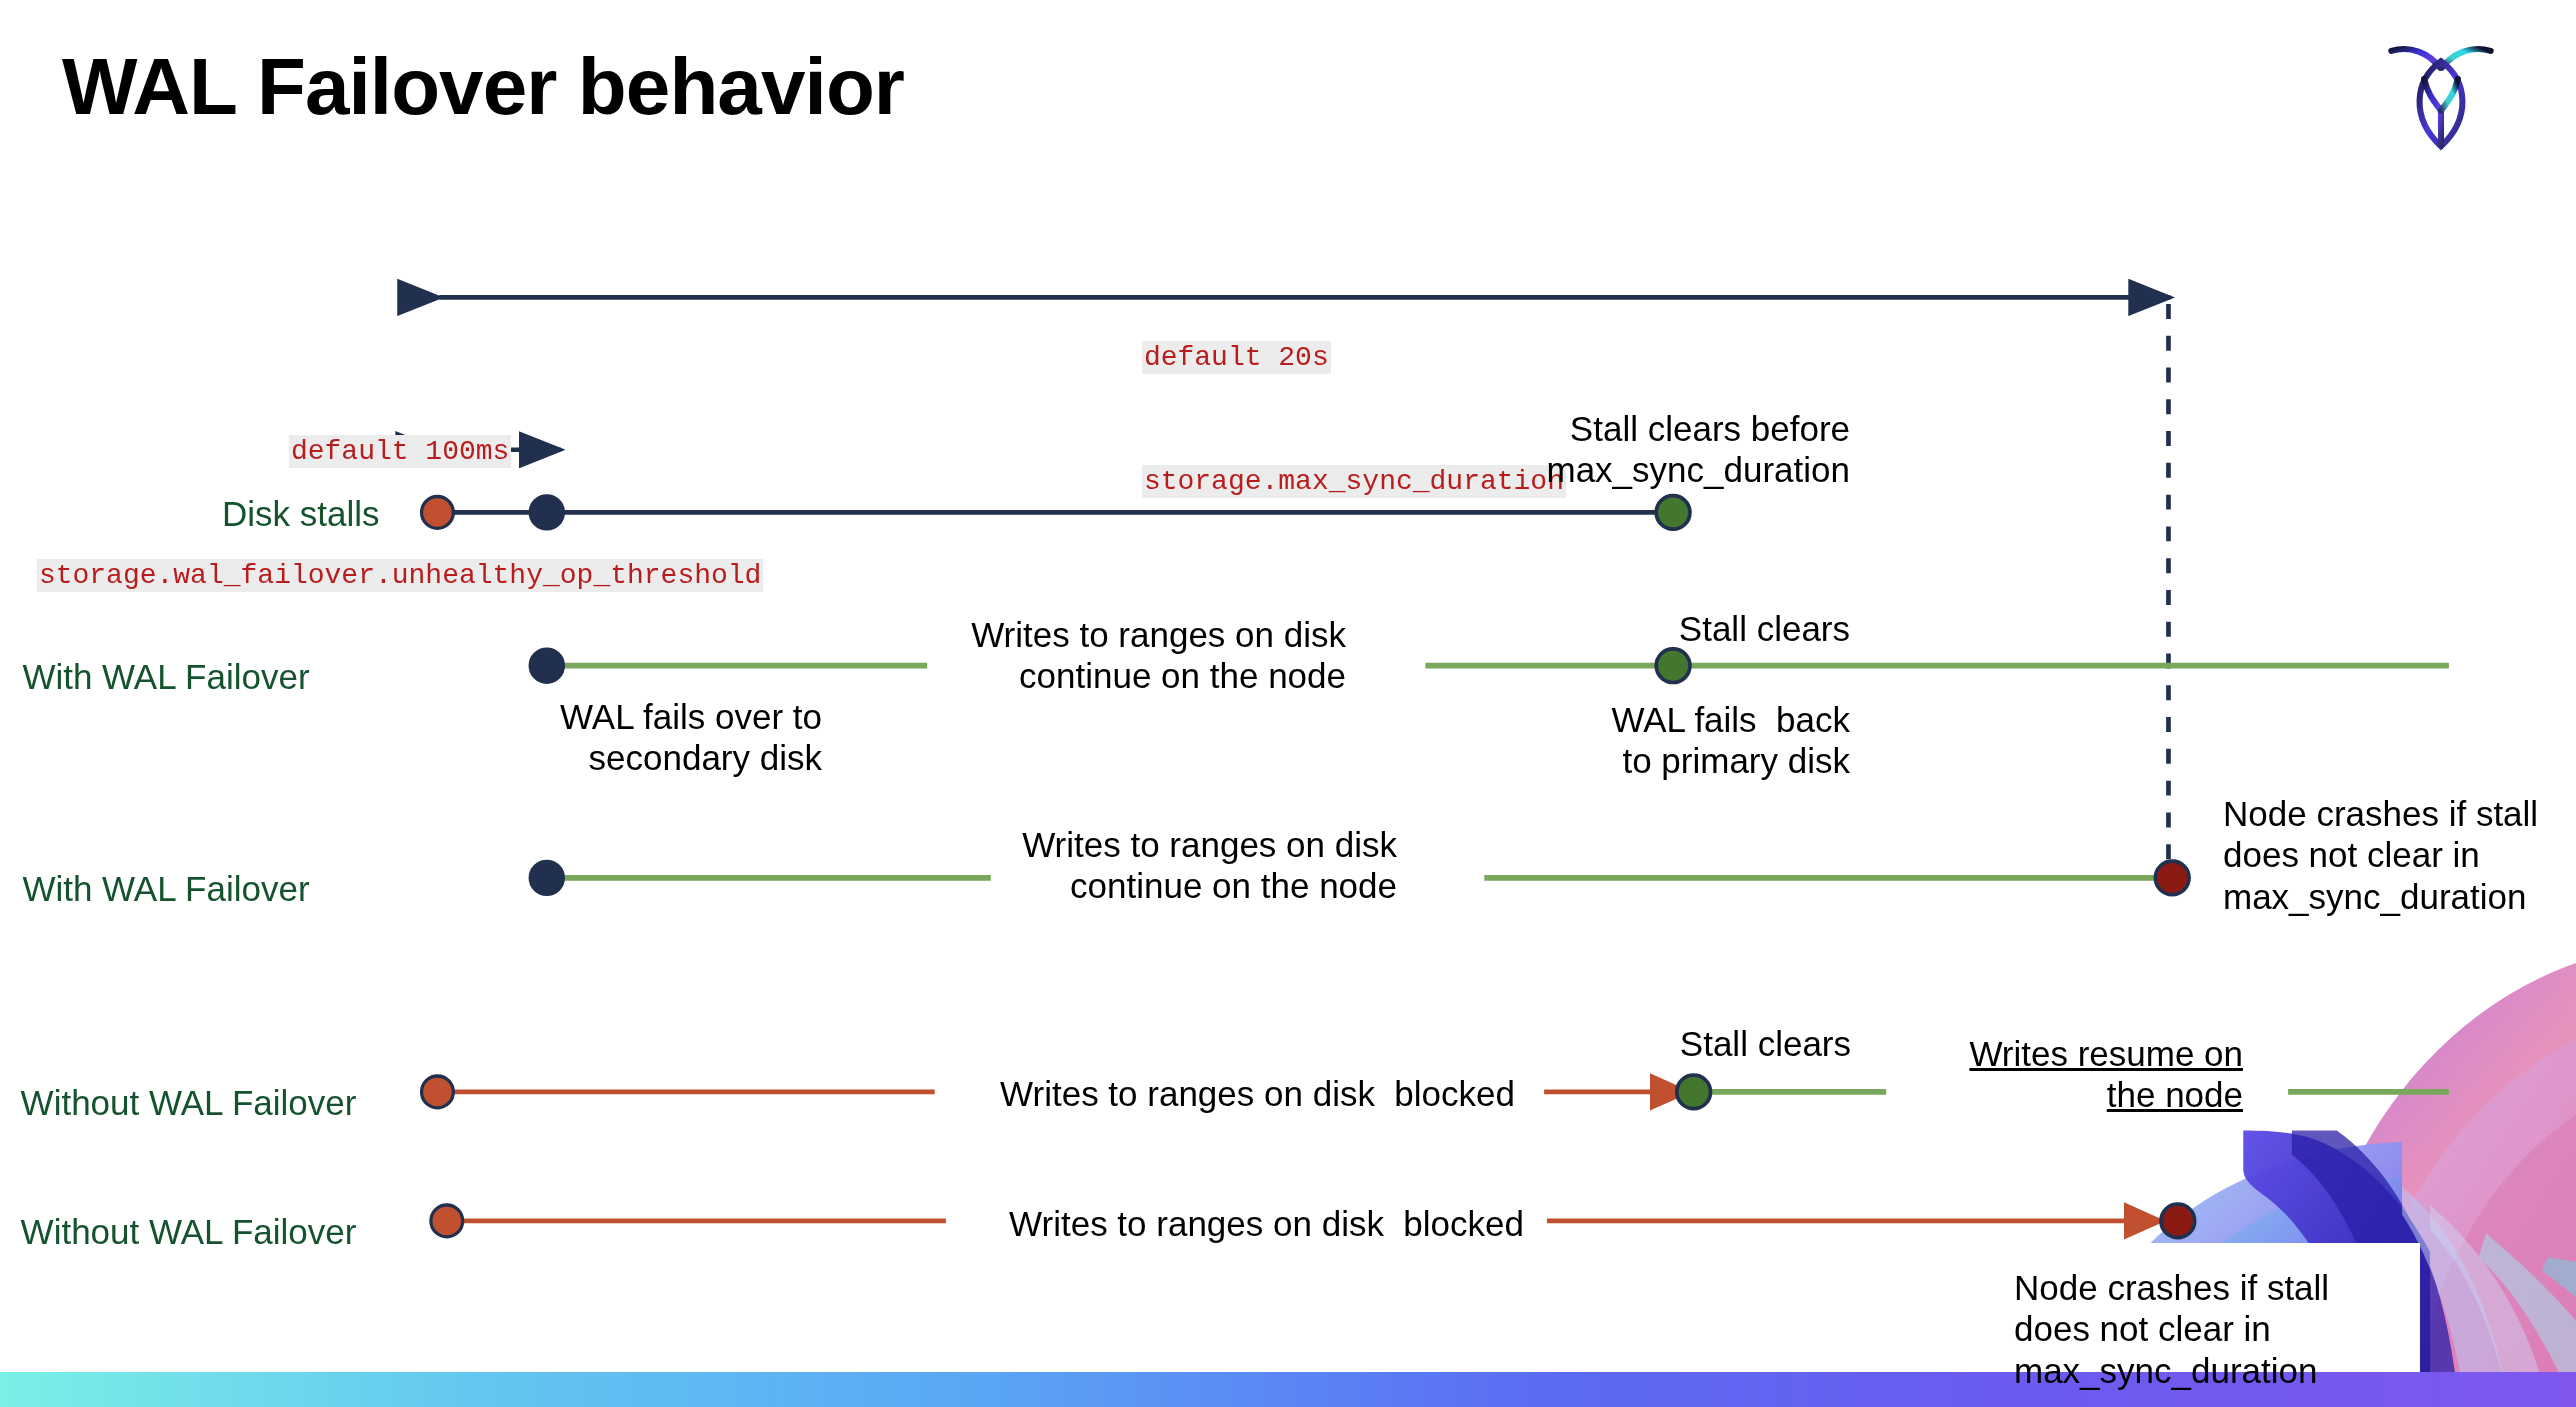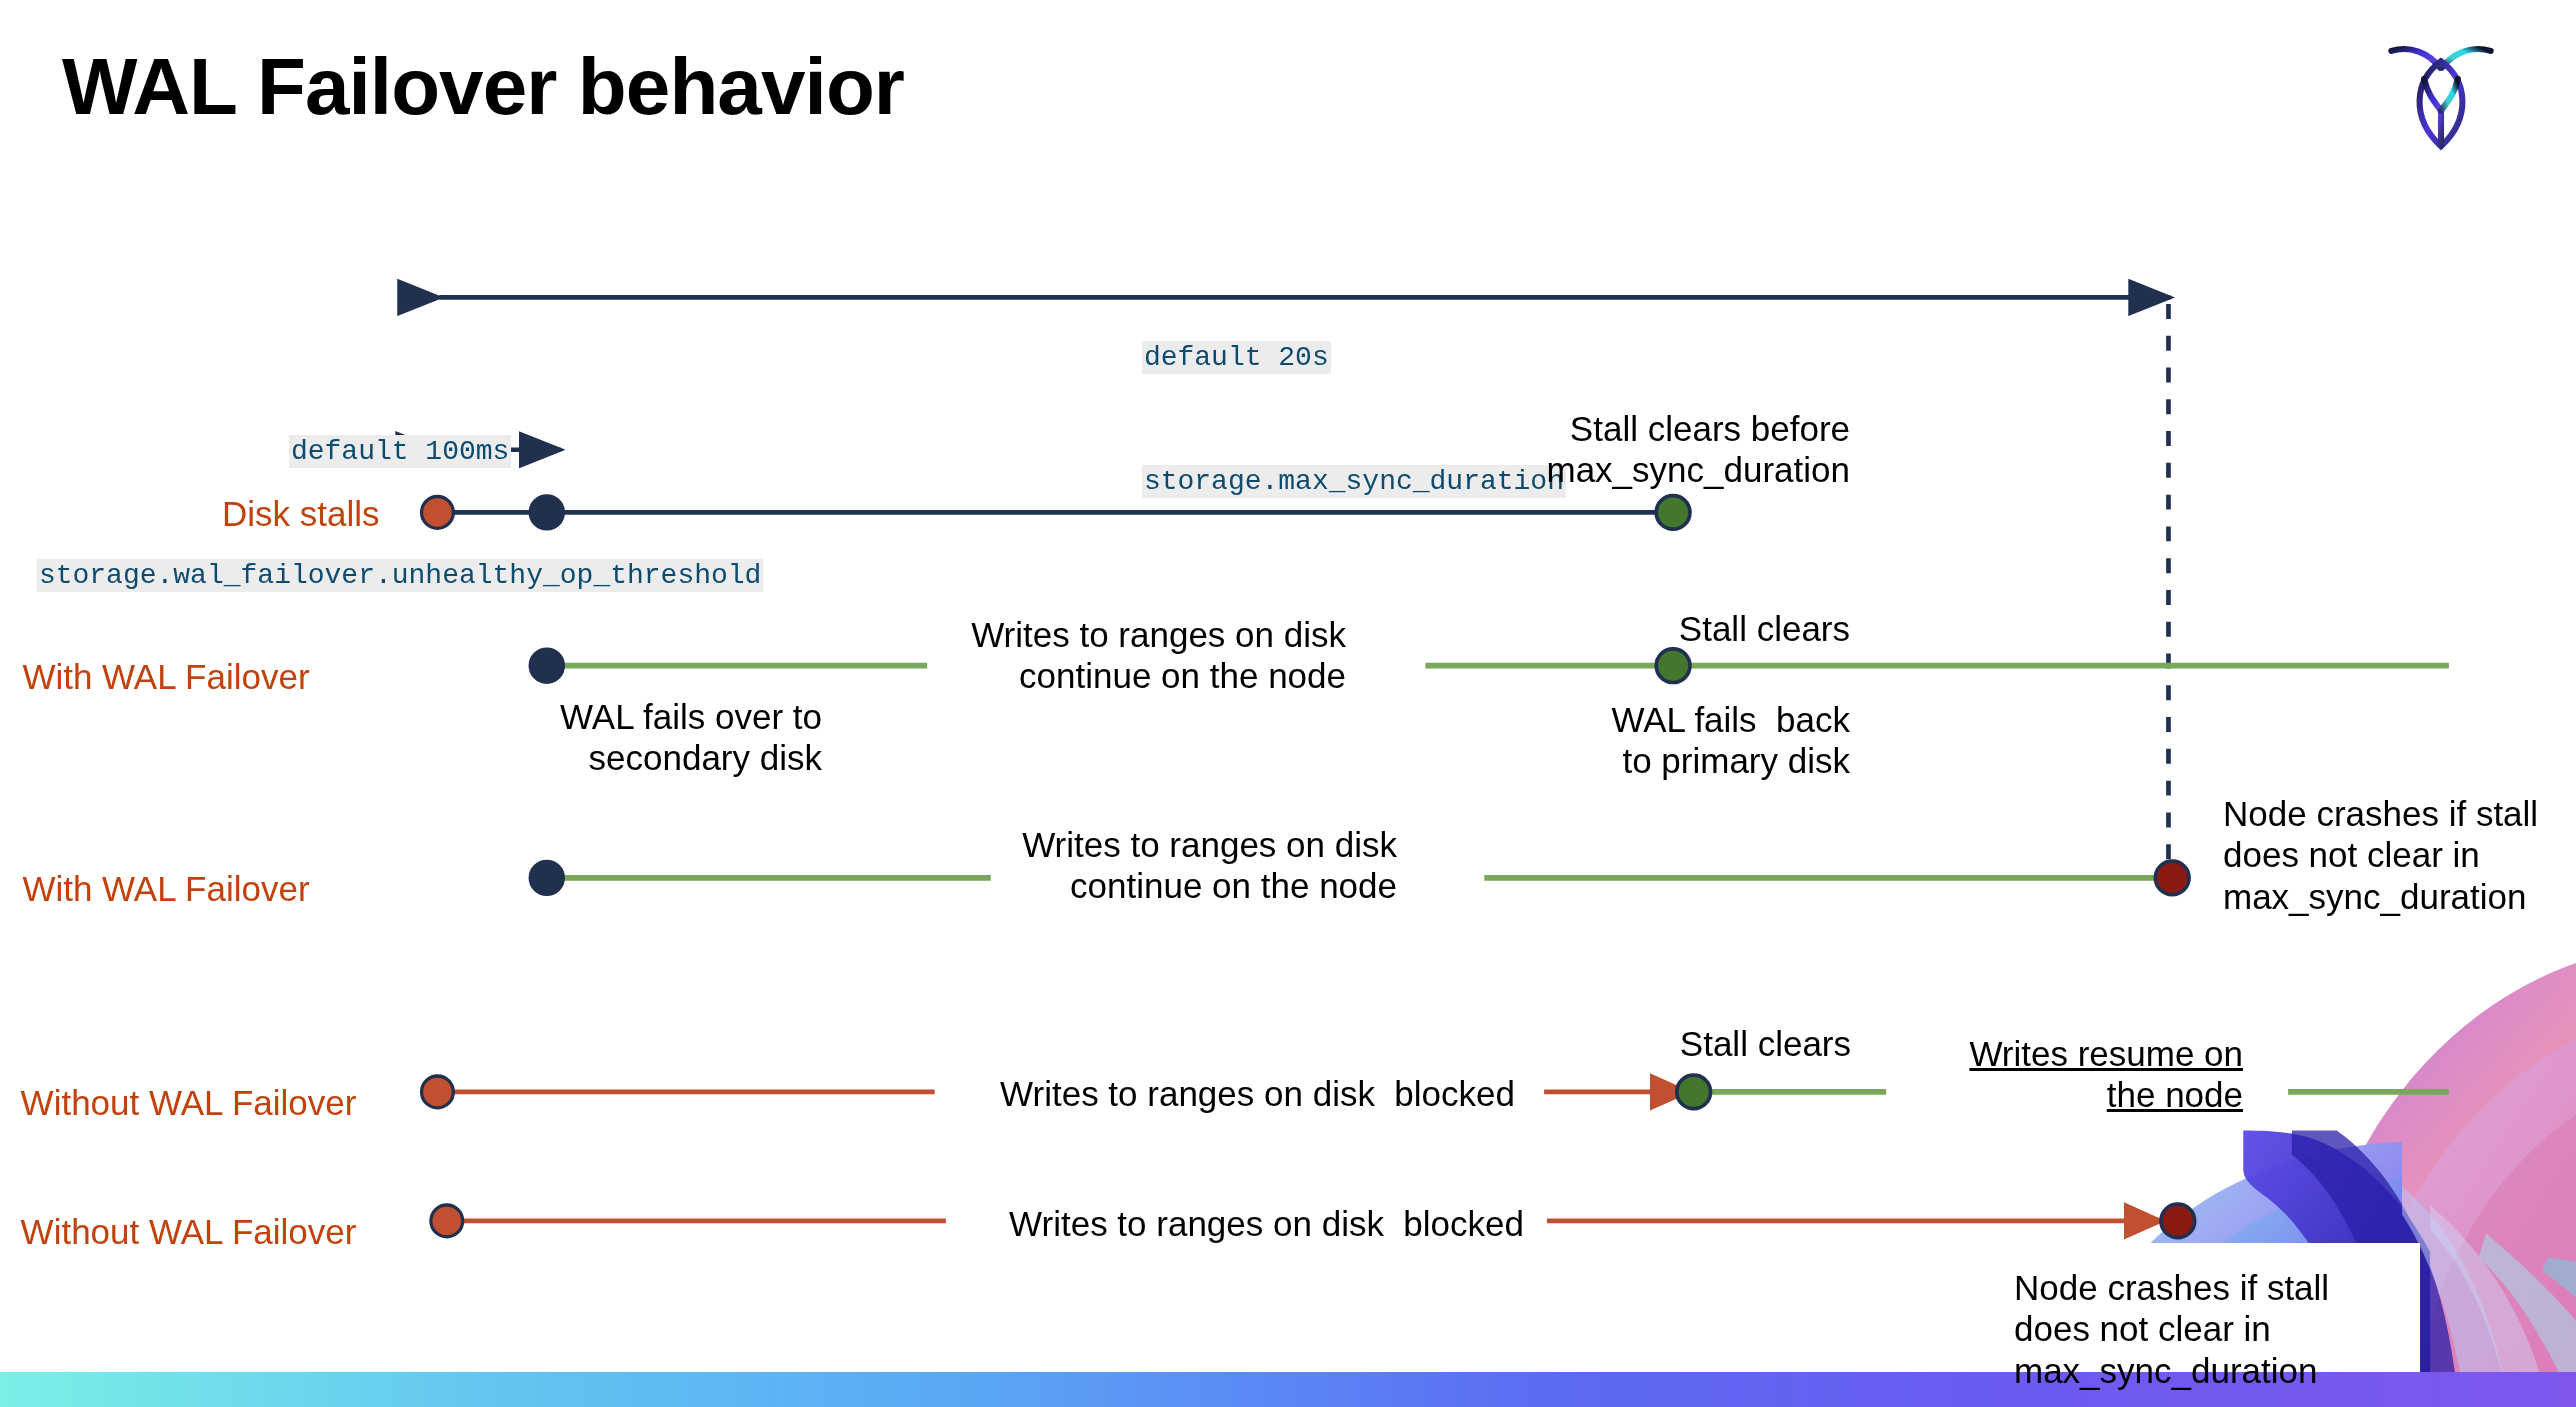--- a/index.html
+++ b/index.html
@@ -45,26 +45,26 @@
   .layer{position:absolute;left:0;top:0;width:2576px;height:1408px;}
 
   
   .txt{position:absolute;color:#000;font-size:35px;line-height:1.18;white-space:pre;}
   .txt.c{text-align:right;}
   .txt.l{text-align:left;}
 
   .mono{
     position:absolute;
     font-family:"Liberation Mono","DejaVu Sans Mono",monospace;
-    font-size:28px;line-height:1.48;color:#0c4a6e;
+    font-size:28px;line-height:1.48;color:#b91c1c;
     white-space:pre;
   }
   .mono span{background:#ececec;padding:0.9px 1.9px;}
 
-  .rowlabel{position:absolute;font-size:35px;color:#c2410c;white-space:nowrap;}
+  .rowlabel{position:absolute;font-size:35px;color:#14532d;white-space:nowrap;}
 </style>
 </head>
 <body>
 
 <div class="slide">
 
   <div class="title">WAL Failover behavior</div>
 
   <div class="logo">
     <svg viewBox="0 0 126 130" width="118" height="122" xmlns="http://www.w3.org/2000/svg">

